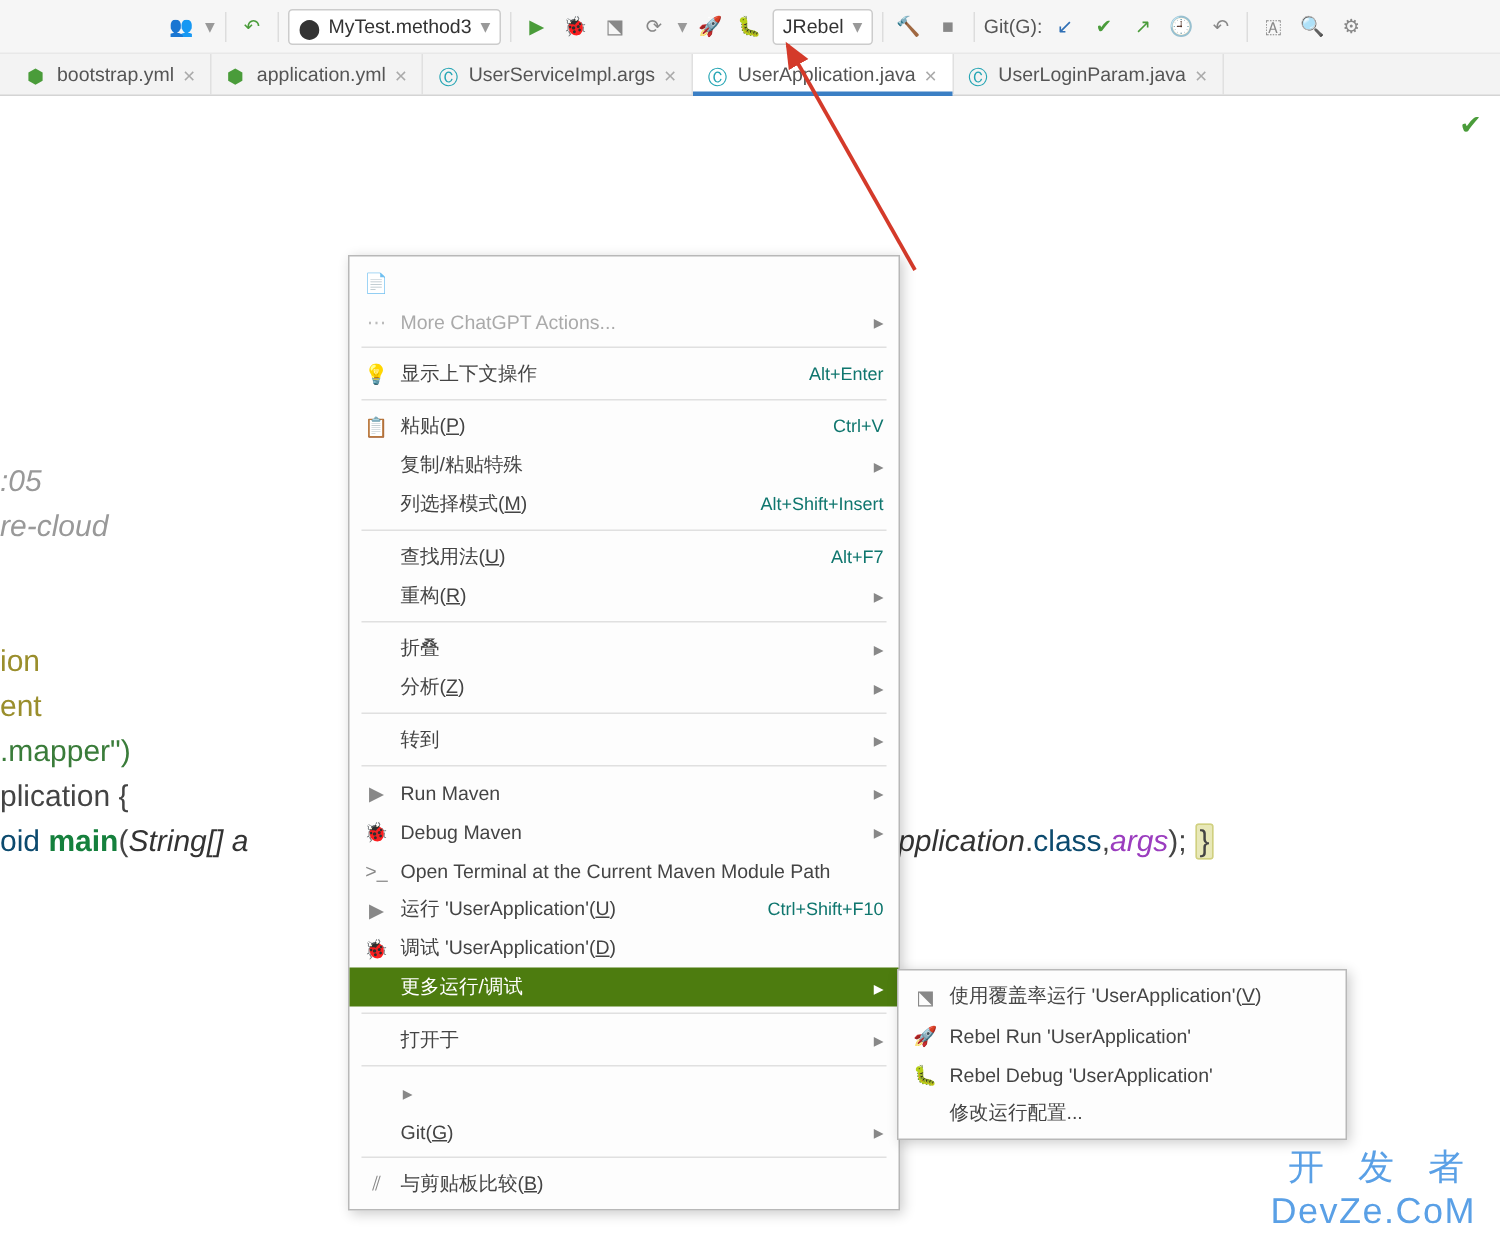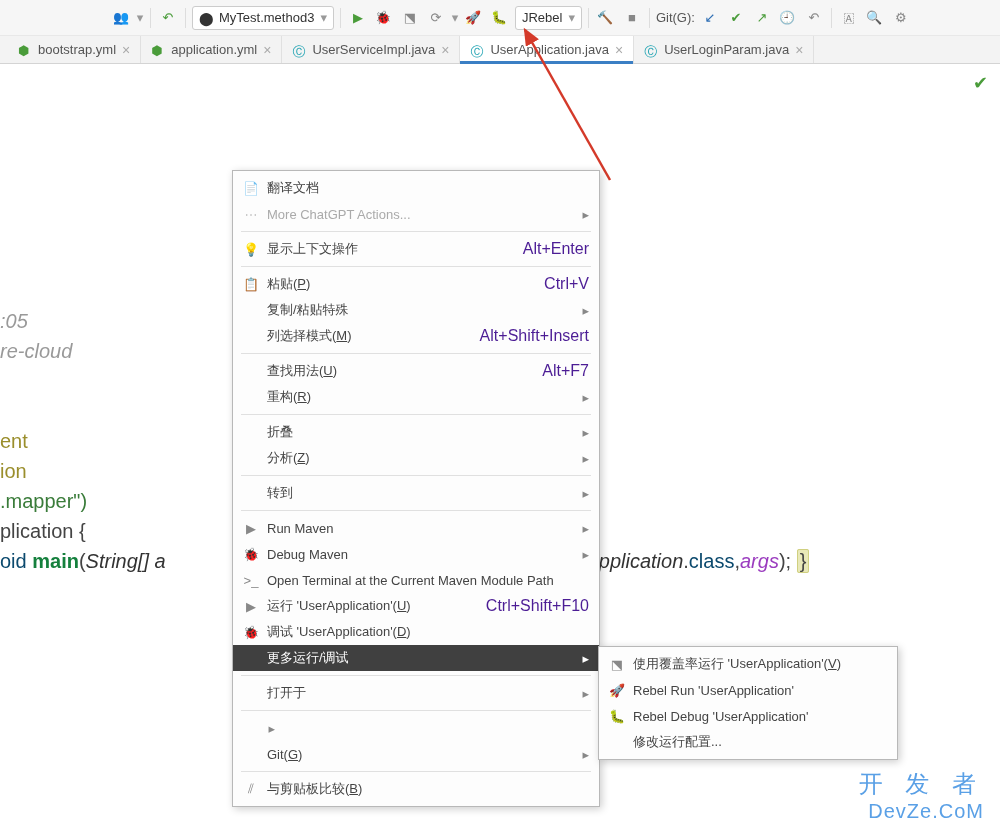--- a/index.html
+++ b/index.html
@@ -24,31 +24,31 @@
 .editor .type { color:#333;font-style:italic; }
 .editor .method { color:#15803d;font-weight:bold; }
 .editor .field { color:#9b3dbf;font-style:italic; }
 .editor .str { color:#3a7c3a; }
 .editor .brace-hi { background:#e8e8b8; border:1px solid #d0d080; border-radius:2px; padding:0 2px; }
 .status-check { position:absolute; right:12px; top:72px; color:#4a9c3a; font-size:18px; }
 .ctx-menu { position:absolute; left:232px; top:170px; width:368px; background:#fdfdfd; border:1px solid #b8b8b8; box-shadow:2px 2px 8px rgba(0,0,0,0.2); padding:4px 0; z-index:20; }
 .menu-item { display:flex; align-items:center; height:26px; padding:0 10px 0 8px; cursor:pointer; color:#444; }
 .menu-item .mi-icon { width:20px; display:flex; justify-content:center; color:#888; }
 .menu-item .mi-text { flex:1; padding-left:6px; }
-.menu-item .mi-shortcut { color:#4c1d95; font-size:16px; }
+.menu-item .mi-shortcut { color:#0f766e; font-size:12px; }
 .menu-item .mi-arrow { width:14px; text-align:right; color:#888; }
 .menu-item.dim { color:#aaa; }
 .menu-item.dim .mi-icon { color:#bbb; }
-.menu-item.sel { background:#404040; color:#fff;align-items:center; }
+.menu-item.sel { background:#4d7c0f; color:#fff;align-items:center; }
 .menu-item.sel .mi-arrow { color:#fff; }
 .menu-sep { height:1px; background:#e0e0e0; margin:4px 8px; }
 .sub-menu { position:absolute; left:598px; top:646px; width:300px; background:#fdfdfd; border:1px solid #b8b8b8; box-shadow:2px 2px 8px rgba(0,0,0,0.2); padding:4px 0; z-index:21; }
 .watermark { position:absolute; right:16px; bottom:2px; text-align:right; line-height:1.2; pointer-events:none; }
 .watermark .l1 { color:#5aa0e6; font-size:24px; letter-spacing:8px; font-weight:400;margin-top:16px; }
-.watermark .l2 { color:#5aa0e6; font-size:20px; letter-spacing:1px; }
+.watermark .l2 { color:#5aa0e6; font-size:24px; letter-spacing:1px; }
 .arrow-svg { position:absolute; pointer-events:none; z-index:19; }
 .u-underline { text-decoration:underline; }
 .green { color:#4a9c3a; } .blue { color:#2f6fb5; } .gray { color:#888; } .cyan { color:#25a5b4; }
 </style>
 </head>
 <body>
 
 <div class="toolbar">
   <span style="width:100px"></span>
   <div class="tb-icon">👥</div>
@@ -95,21 +95,21 @@
       <span>bootstrap.yml</span>
       <span class="close">×</span>
     </div>
   <div class="tab">
       <span class="ico green">⬢</span>
       <span>application.yml</span>
       <span class="close">×</span>
     </div>
   <div class="tab">
       <span class="ico cyan">Ⓒ</span>
-      <span>UserServiceImpl.java</span>
+      <span>UserServiceImpl.args</span>
       <span class="close">×</span>
     </div>
   <div class="tab active">
       <span class="ico cyan">Ⓒ</span>
       <span>UserApplication.java</span>
       <span class="close">×</span>
     </div>
   <div class="tab">
       <span class="ico cyan">Ⓒ</span>
       <span>UserLoginParam.java</span>
@@ -117,31 +117,30 @@
     </div>
 </div>
 
 <span class="status-check">✔</span>
 
 <div class="editor">
 <div style="height:230px"></div>
 <div class="line comment">:05</div>
 <div class="line comment">re-cloud</div>
 <div style="height:60px"></div>
+<div class="line anno">ion</div>
 <div class="line anno">ent</div>
-<div class="line anno">ion</div>
 <div class="line"><span class="str">.mapper")</span></div>
 <div class="line"><span>plication </span><span>{</span></div>
 <div class="line"><span class="kw">oid </span><span class="method">main</span><span>(</span><span class="type">String[] a</span><span style="display:inline-block;width:392px"></span><span class="type">serApplication</span><span>.</span><span class="kw">class</span><span>,</span><span class="field">args</span><span>); </span><span class="brace-hi">}</span></div>
 </div>
 
 <div class="ctx-menu" id="ctx">
     <div class="menu-item">
       <span class="mi-icon">📄</span>
-      <span class="mi-text">翻译文档</span>
     </div>
     <div class="menu-item dim">
       <span class="mi-icon">⋯</span>
       <span class="mi-text">More ChatGPT Actions...</span>
       <span class="mi-arrow">▸</span>
     </div>
     <div class="menu-sep"></div>
     <div class="menu-item">
       <span class="mi-icon">💡</span>
       <span class="mi-text">显示上下文操作</span>

